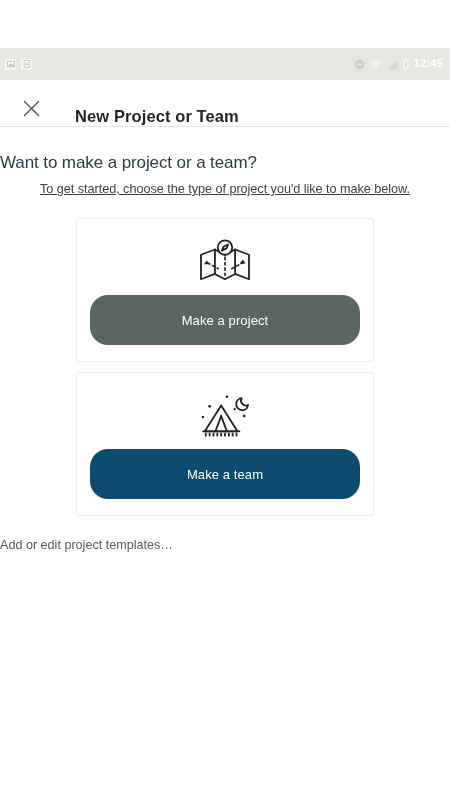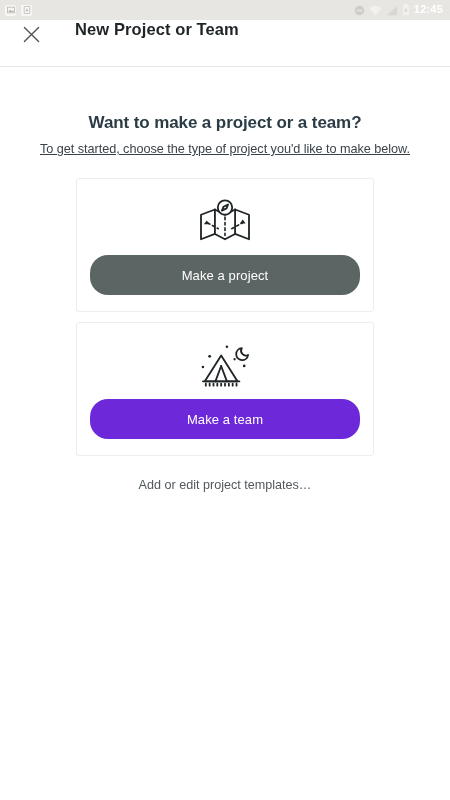--- a/index.html
+++ b/index.html
@@ -11,27 +11,28 @@
 
   body {
     font-family: "Liberation Sans", sans-serif;
     background: #ffffff;
     color: #2b3033;
     overflow: hidden;
   }
 
   
   .status-bar {
-    height: 20px;
+    height: 32px;
     width: 100%;
     background: #e8e6e2;
     display: flex;
     align-items: center;
     justify-content: space-between;
     padding: 0 5px;
+    margin-top: 48px;
   }
   .status-left {
     display: flex;
     align-items: center;
     gap: 5px;
   }
   .notif-icon {
     width: 11px;
     height: 11px;
     border-radius: 1.5px;
@@ -56,21 +57,21 @@
     line-height: 1;
     padding-bottom: 1px;
   }
 
   
   .app-bar {
     height: 47px;
     width: 100%;
     background: #ffffff;
     display: flex;
-    align-items: flex-start;
+    align-items: flex-end;
     padding-left: 15px;
     border-bottom: 1px solid #e6e6e6;
   }
   .close-btn {
     width: 32px;
     height: 32px;
     display: flex;
     align-items: center;
     justify-content: center;
     cursor: pointer;
@@ -82,26 +83,25 @@
     color: #1f2426;
     margin-left: 28px;
     letter-spacing: .1px;
   }
 
   
   .content {
     padding-top: 26px;
   }
   .page-heading {
-    text-align: center;
+    text-align: left;
     font-size: 17px;
-    font-weight: bold;
+    font-weight: normal;
     color: #2b3c45;
     letter-spacing: -.1px;
-    margin-top: 20px;
   }
   .page-sub {
     text-align: center;
     font-size: 12.7px;
     color: #3a4349;
     margin-top: 9px;
     letter-spacing: -.05px;
     text-decoration: underline;
   }
 
@@ -122,42 +122,42 @@
     height: 56px;
     display: flex;
     align-items: center;
     justify-content: center;
   }
   .card-illustration svg { display: block; }
 
   .pill-button {
     display: block;
     width: 100%;
-    height: 40px;
+    height: 50px;
     border: none;
     border-radius: 18px;
     color: #ffffff;
     font-family: "Liberation Sans", sans-serif;
     font-size: 13px;
     letter-spacing: .1px;
     cursor: pointer;
     margin-top: 6px;
   }
 
   .card-desc {
     font-size: 11.3px;
     line-height: 16px;
     color: #3f474c;
     margin-top: 13px;
     letter-spacing: -.05px;
   }
 
   .templates-link {
     display: block;
-    text-align: center;
+    text-align: left;
     font-size: 12.6px;
     color: #51595e;
     margin-top: 22px;
     text-decoration: none;
     cursor: pointer;
   }
 </style>
 </head>
 <body>
 
@@ -269,20 +269,20 @@
           </g>
           <g fill="#1f2426">
             <circle cx="12" cy="16" r="1.5"></circle>
             <circle cx="30" cy="6" r="1.3"></circle>
             <circle cx="5" cy="27" r="1.3"></circle>
             <circle cx="48" cy="26" r="1.4"></circle>
             <circle cx="38" cy="19" r="1.2"></circle>
           </g>
         </svg>
       </div>
-      <button class="pill-button" style="background:#6d28d9">Make a team</button>
+      <button class="pill-button" style="background:#0c4a6e">Make a team</button>
     </div>
 
   </div>
 
   <a class="templates-link">Add or edit project templates…</a>
 
 </div>
 
 </body></html>

